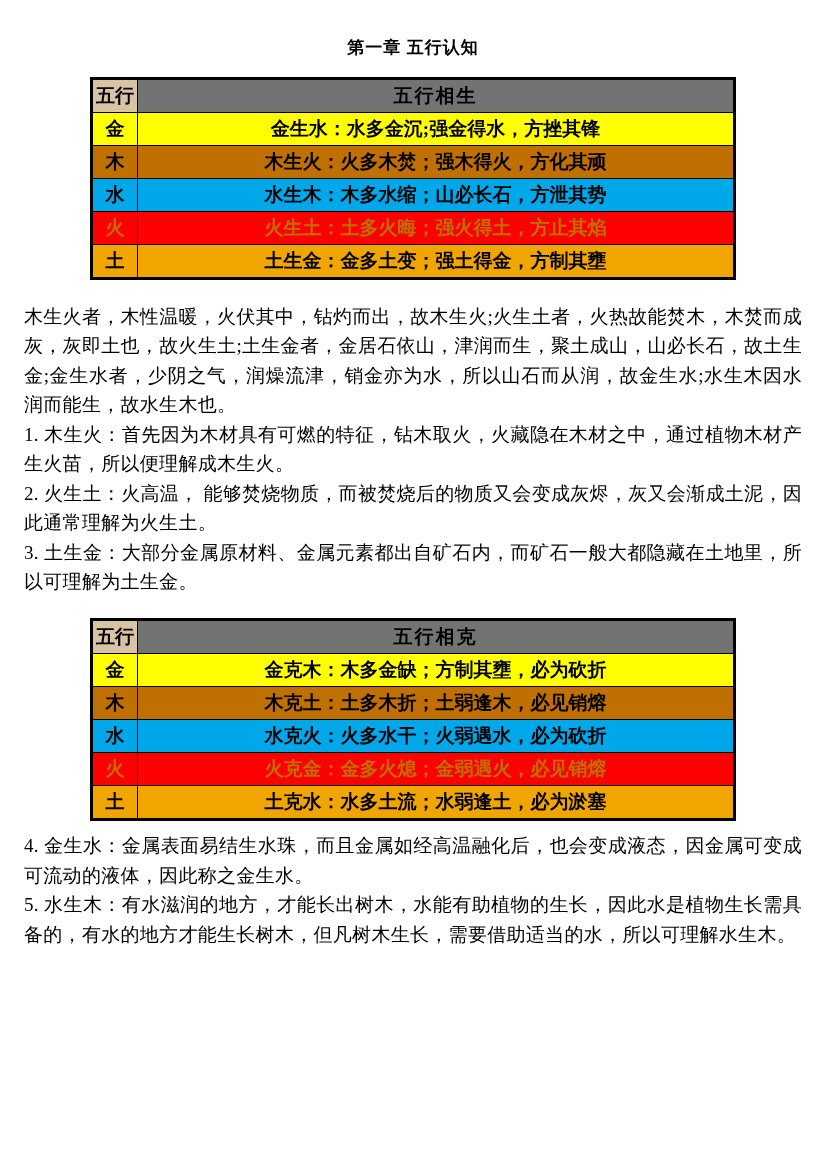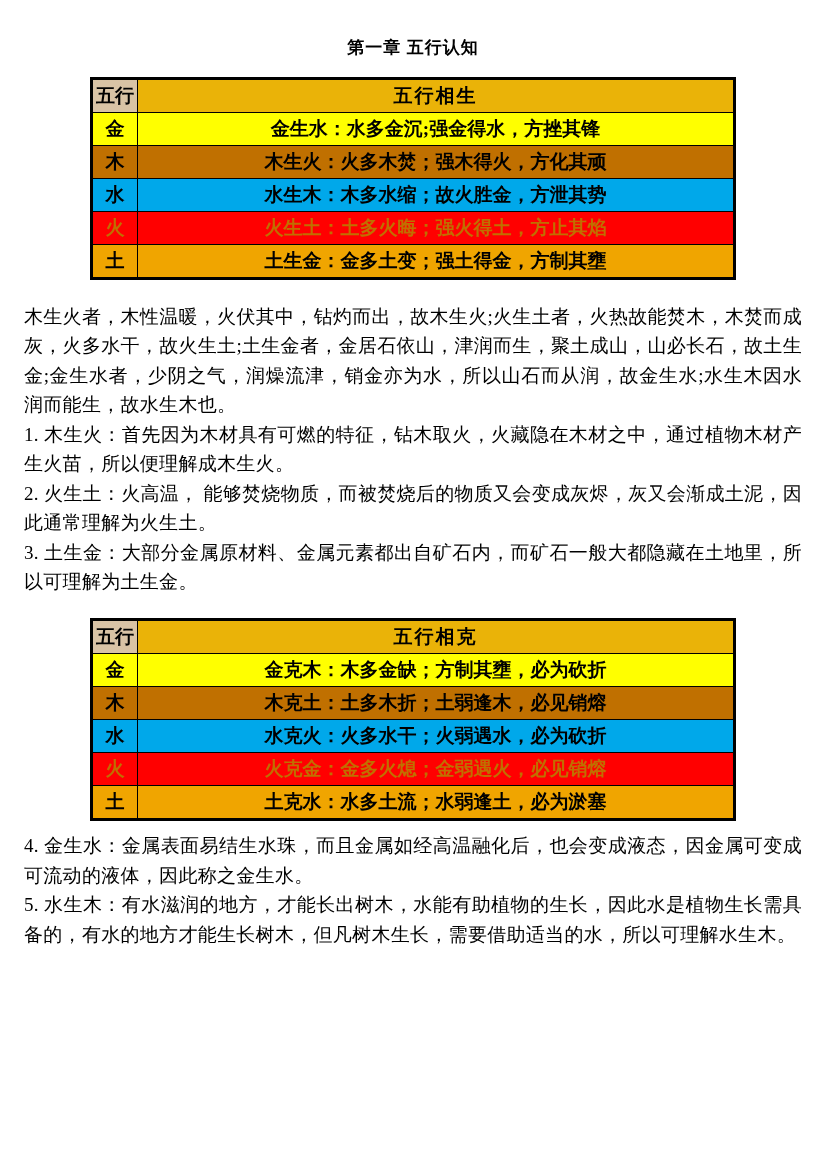--- a/index.html
+++ b/index.html
@@ -45,21 +45,21 @@
     font-family: "Liberation Serif", "DejaVu Serif", serif;
   }
   td.head-elem {
     width: 44px;
     background: #d9c3a5;
     font-size: 19px;
     line-height: 1.05;
     padding: 6px 0;
   }
   td.head-title {
-    background: #eab308;
+    background: #737373;
     font-size: 21px;
     letter-spacing: 2px;
   }
   td.lbl {
     width: 44px;
   }
   .row-jin td { background: #ffff00; color: #000; }
   .row-mu  td { background: #c07000; color: #000; }
   .row-shui td { background: #00a8ea; color: #000; }
   .row-huo td { background: #ff0000; color: #c07000; }
@@ -91,36 +91,36 @@
       <tr class="row-jin">
         <td class="lbl">金</td>
         <td>金生水：水多金沉;强金得水，方挫其锋</td>
       </tr>
       <tr class="row-mu">
         <td class="lbl">木</td>
         <td>木生火：火多木焚；强木得火，方化其顽</td>
       </tr>
       <tr class="row-shui">
         <td class="lbl">水</td>
-        <td>水生木：木多水缩；故火胜金，方泄其势</td>
+        <td>水生木：木多水缩；山必长石，方泄其势</td>
       </tr>
       <tr class="row-huo">
         <td class="lbl">火</td>
         <td>火生土：土多火晦；强火得土，方止其焰</td>
       </tr>
       <tr class="row-tu">
         <td class="lbl">土</td>
         <td>土生金：金多土变；强土得金，方制其壅</td>
       </tr>
     </tbody>
   </table>
 
   <div class="spacer-lg"></div>
 
-  <p class="para">木生火者，木性温暖，火伏其中，钻灼而出，故木生火;火生土者，火热故能焚木，木焚而成灰，火多水干，故火生土;土生金者，金居石依山，津润而生，聚土成山，山必长石，故土生金;金生水者，少阴之气，润燥流津，销金亦为水，所以山石而从润，故金生水;水生木因水润而能生，故水生木也。</p>
+  <p class="para">木生火者，木性温暖，火伏其中，钻灼而出，故木生火;火生土者，火热故能焚木，木焚而成灰，灰即土也，故火生土;土生金者，金居石依山，津润而生，聚土成山，山必长石，故土生金;金生水者，少阴之气，润燥流津，销金亦为水，所以山石而从润，故金生水;水生木因水润而能生，故水生木也。</p>
   <p class="para">1. 木生火：首先因为木材具有可燃的特征，钻木取火，火藏隐在木材之中，通过植物木材产生火苗，所以便理解成木生火。</p>
   <p class="para">2. 火生土：火高温，  能够焚烧物质，而被焚烧后的物质又会变成灰烬，灰又会渐成土泥，因此通常理解为火生土。</p>
   <p class="para">3. 土生金：大部分金属原材料、金属元素都出自矿石内，而矿石一般大都隐藏在土地里，所以可理解为土生金。</p>
 
   <div class="spacer-lg"></div>
 
   <table class="wuxing">
     <tbody>
       <tr>
         <td class="head-elem">五行</td>

